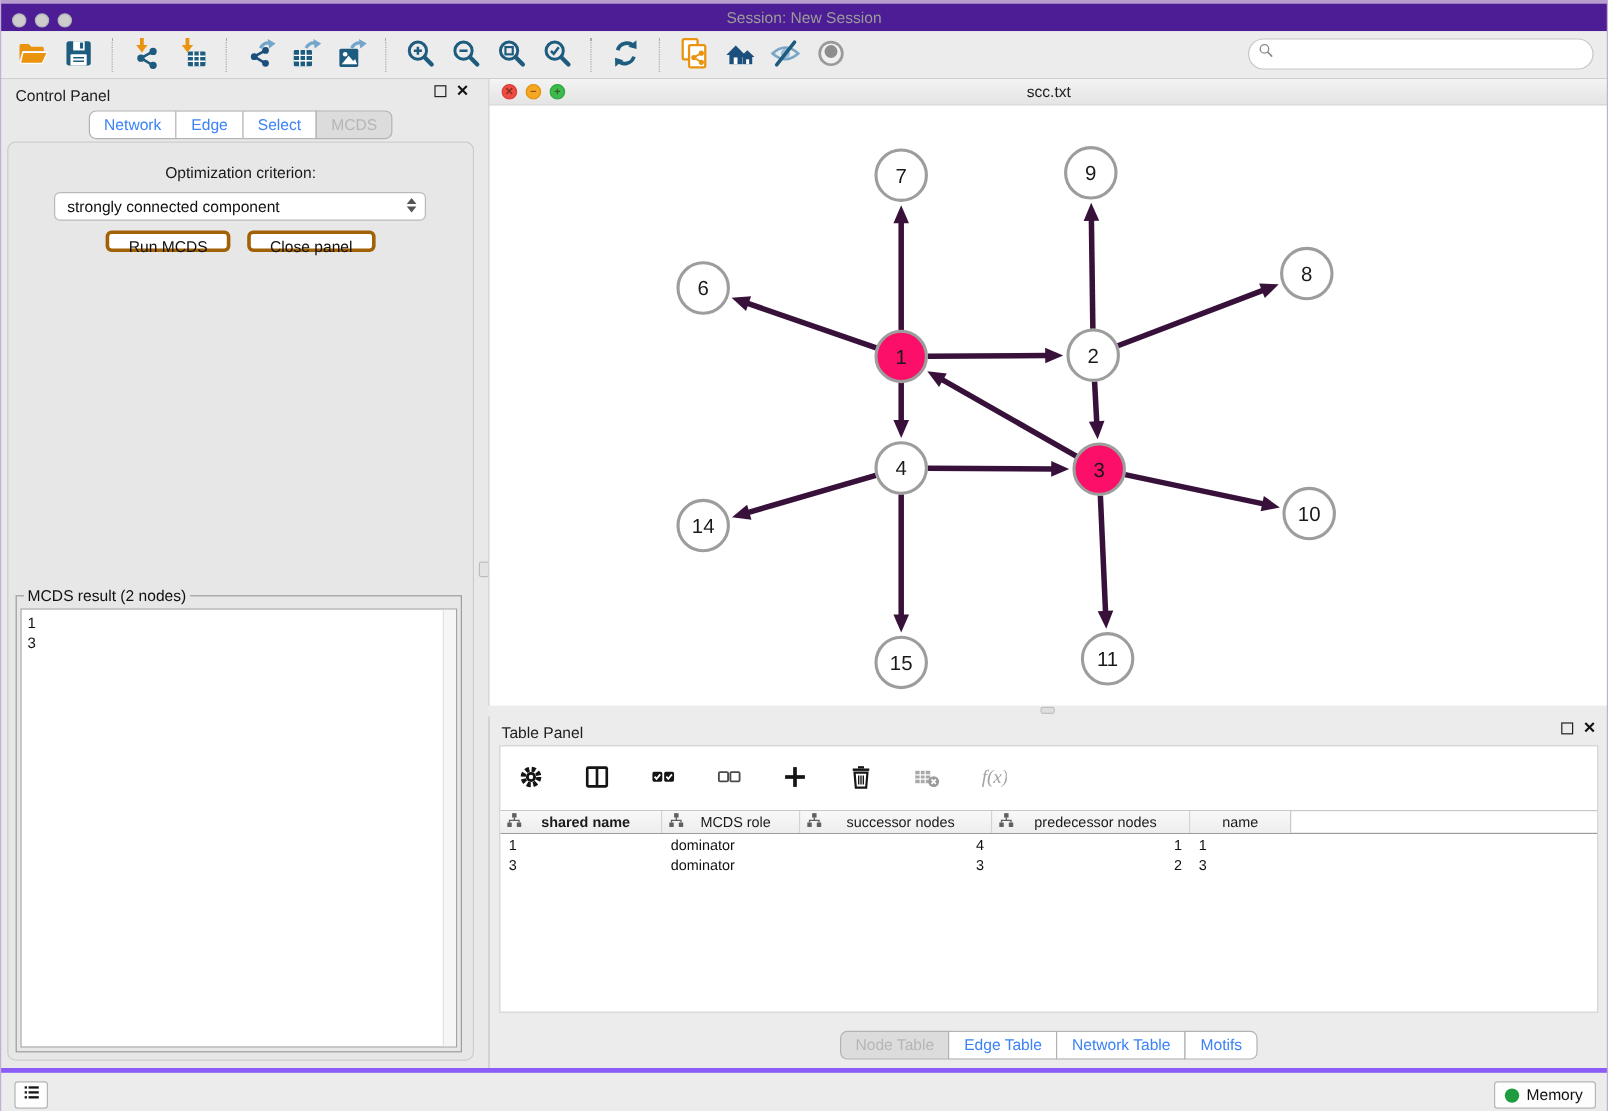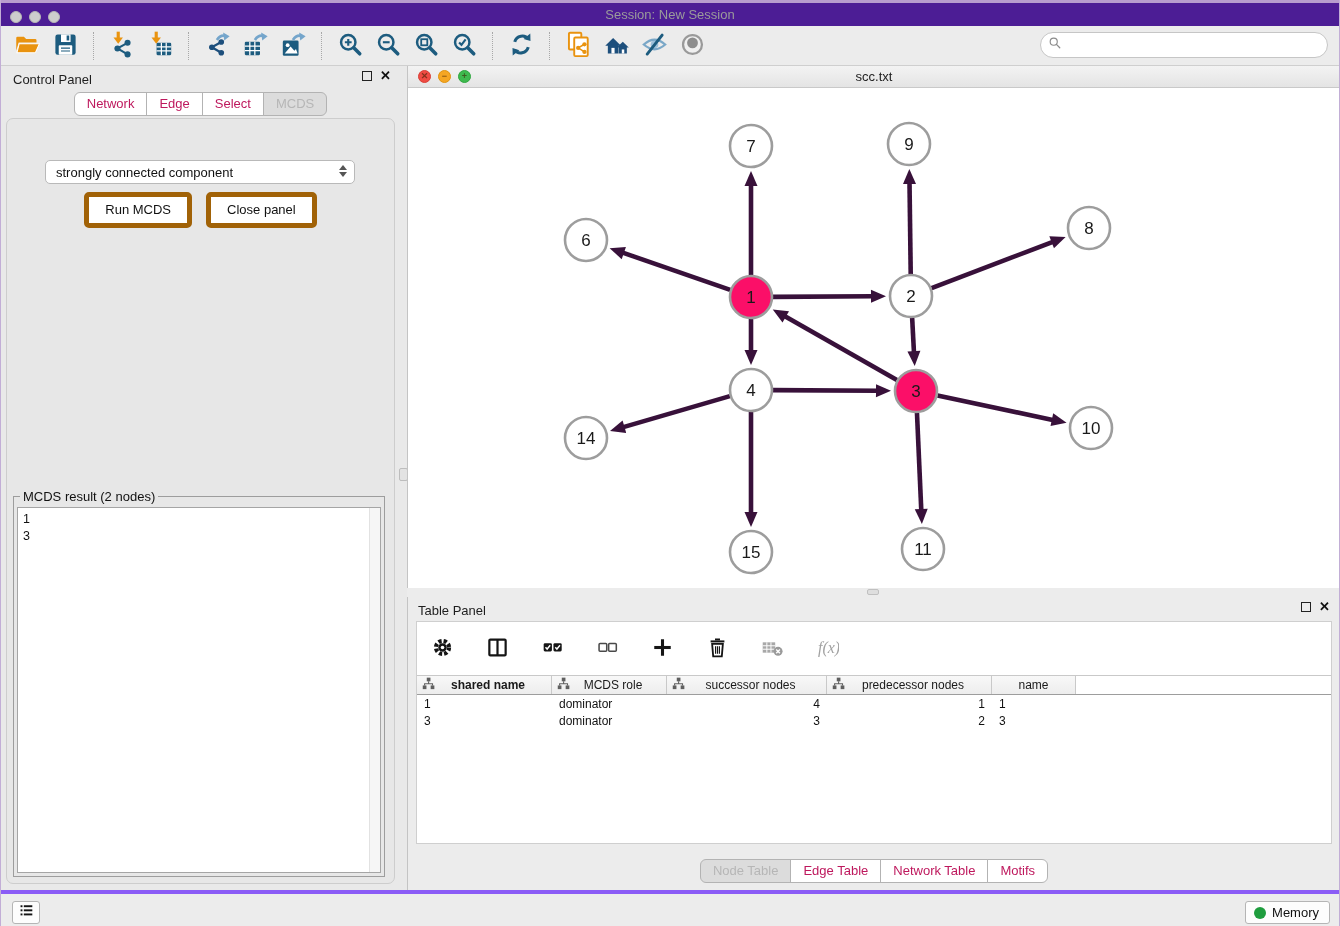--- a/index.html
+++ b/index.html
@@ -33,38 +33,38 @@
   .search-wrap input { border:none; outline:none; flex:1; font-size:13px; background:transparent; height:20px; }
 
   
   .control-panel { position:absolute; left:0; top:66px; width:401px; bottom:36px; background:#e9e9e9; }
   .panel-head { height:26px; position:relative; }
   .panel-title { position:absolute; left:13px; top:6px; font-size:13px; color:#1e1e1e; }
   .panel-icons { position:absolute; right:10px; top:5px; display:flex; gap:8px; align-items:center; }
   .icn-float { width:10px; height:10px; border:1.5px solid #222; display:inline-block; }
   .icn-close { font-size:13px; font-weight:bold; color:#111; line-height:10px; }
   .tabs-row { display:flex; justify-content:center; position:relative; z-index:2; }
-  .tab { border:1px solid #b3b3b3; background:#fff; color:#be185d; font-size:13px; padding:3px 12px 4px;
+  .tab { border:1px solid #b3b3b3; background:#fff; color:#3b82f6; font-size:13px; padding:3px 12px 4px;
          margin-left:-1px; white-space:nowrap; }
   .tab:first-child { border-radius:6px 0 0 6px; margin-left:0; }
   .tab:last-child { border-radius:0 6px 6px 0; }
   .tab.selected { background:#dcdcdc; color:#b6b6b6; }
   .cp-body { position:absolute; left:6px; right:6px; top:52px; bottom:6px; background:#e7e7e7;
              border:1px solid #cdcdcd; border-radius:7px; }
   .opt-label { text-align:center; margin-top:17px; font-size:13px; color:#1a1a1a; }
   .dropdown { position:absolute; left:38px; right:39px; top:41px; height:24px; background:#fff;
               border:1px solid #b9b9b9; border-radius:5px; display:flex; align-items:center;
               padding:0 22px 0 10px; font-size:13px; color:#111; }
   .dd-stepper { position:absolute; right:7px; top:4px; display:flex; flex-direction:column; gap:2px; }
   .dd-stepper i { width:0; height:0; border-left:4px solid transparent; border-right:4px solid transparent; display:block; }
   .dd-up { border-bottom:5px solid #555; }
   .dd-down { border-top:5px solid #555; }
   .btn-row { position:absolute; top:73px; left:0; right:0; display:flex; justify-content:center; gap:14px; }
-  .pbtn { background:#fff; border:5px solid #a16207; border-radius:5px; font-size:13px; color:#111;
-          padding:3px 16px 4px; height:36px; line-height:15px; }
+  .pbtn { background:#fff; border:3px solid #a16207; border-radius:5px; font-size:13px; color:#111;
+          padding:3px 16px 4px; height:18px; line-height:15px; }
   .mcds-fieldset { position:absolute; left:6px; top:370px; bottom:6px; width:372px; border:1px solid #9d9d9d;
                    margin:0; padding:3px; background:transparent; }
   .mcds-fieldset legend { font-size:13px; color:#111; padding:0 3px; margin-left:3px; }
   .mcds-box { position:relative; width:100%; height:100%; background:#fff; border:1px solid #a5a5a5; overflow:hidden; }
   .mcds-lines { font-size:12.5px; color:#111; white-space:pre; padding:3px 0 0 5px; line-height:17px; }
   .mcds-scroll { position:absolute; right:0; top:0; bottom:0; width:11px; background:#f6f6f6; border-left:1px solid #e2e2e2; }
 
   
   .split-v { position:absolute; left:401px; top:66px; width:6px; bottom:36px; background:#e9e9e9; }
   .split-v .grip { position:absolute; left:-2px; top:402px; width:9px; height:13px; background:#e3e3e3;
@@ -286,20 +286,21 @@
       <span class="icn-close">✕</span>
     </span>
   </div>
   <div class="tabs-row" id="cp-tabs">
       <div class="tab">Network</div>
       <div class="tab">Edge</div>
       <div class="tab">Select</div>
       <div class="tab selected">MCDS</div>
     </div>
   <div class="cp-body">
+    <div class="opt-label">Optimization criterion:</div>
     <div class="dropdown">
       <span>strongly connected component</span>
       <span class="dd-stepper">
           <i class="dd-up"></i>
           <i class="dd-down"></i>
         </span>
     </div>
     <div class="btn-row">
       <button class="pbtn">Run MCDS</button>
       <button class="pbtn">Close panel</button>

